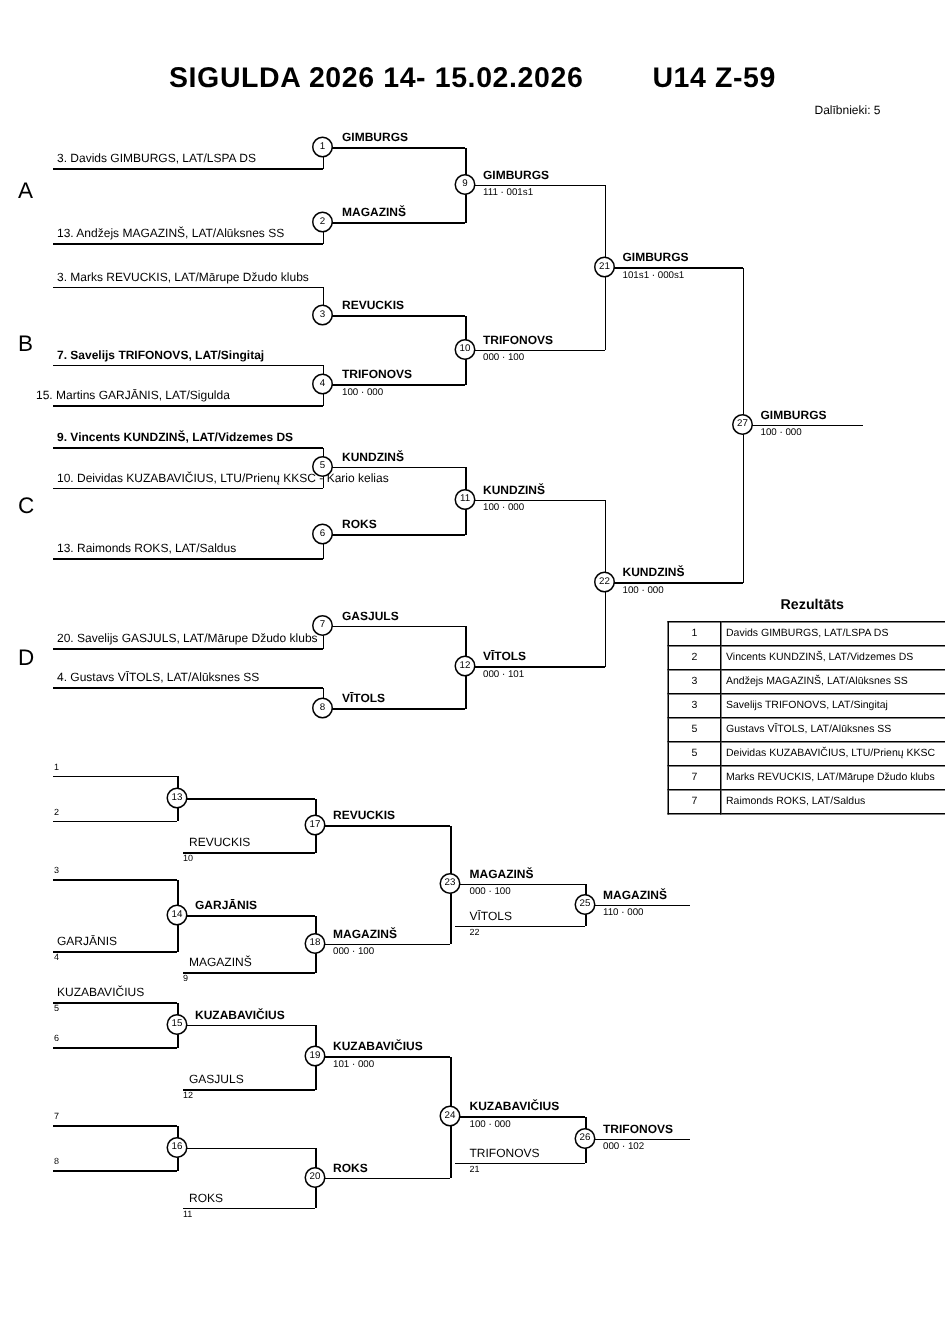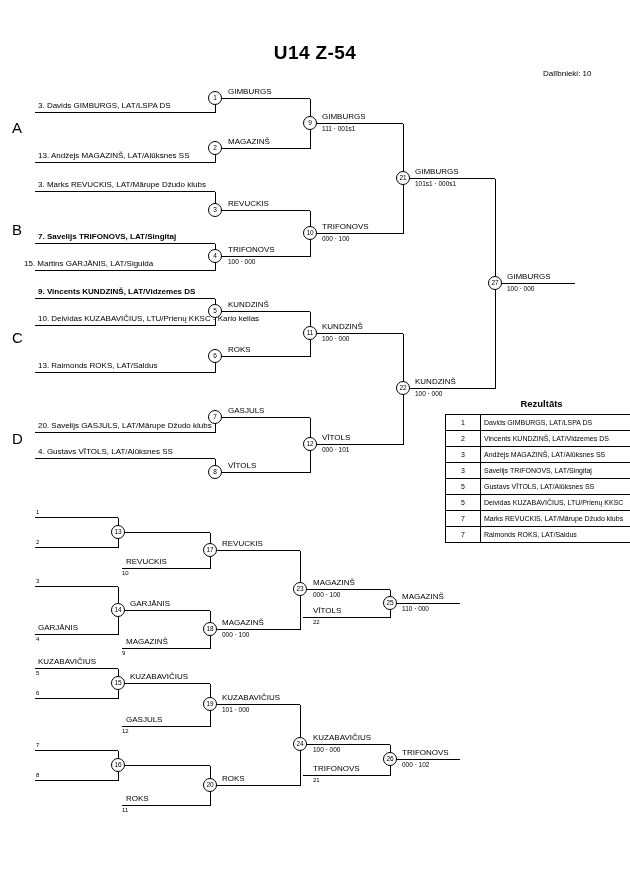--- a/index.html
+++ b/index.html
@@ -3,21 +3,21 @@
 <meta charset="utf-8">
 <style>
   html,body { margin:0; padding:0; background:#fff; }
   .page { position:relative; width:630px; height:891px; background:#fff;
           font-family:"Liberation Sans","DejaVu Sans",sans-serif; color:#000; overflow:hidden; }
   .title-row { position:absolute; top:42px; left:0; width:100%; display:flex;
                justify-content:center; gap:46px; font-size:19px; font-weight:bold; letter-spacing:.4px; }
   .participants { position:absolute; left:543px; top:69px; font-size:8px; }
   .grp { position:absolute; font-size:15px; z-index:2; }
   .entry,.wl,.dl { position:absolute; font-size:8px; white-space:nowrap; z-index:2; }
-  .wl { font-weight:normal; }
+  .wl { font-weight:bold; }
   .b { font-weight:bold; }
   .sc { position:absolute; font-size:6.5px; white-space:nowrap; z-index:2; }
   .tk { position:absolute; font-size:6px; z-index:2; }
   .node { position:absolute; width:12px; height:12px; background:#fff; border:1px solid #000;
           border-radius:50%; font-size:6.5px; line-height:12px; text-align:center;
           transform:translate(-50%,-50%); z-index:3; }
   .lines { position:absolute; left:0; top:0; z-index:0; }
   .lines path { stroke:#000; stroke-width:1; fill:none; shape-rendering:crispEdges; }
   .results { position:absolute; left:420px; top:398px; width:193px; z-index:4;padding-left:25px; }
   .results-title { text-align:center; font-weight:bold; font-size:9.5px; margin-bottom:5px; }
@@ -26,23 +26,24 @@
   .res th { background:#000; color:#fff; font-size:7.5px; }
   .res .place { width:28px; text-align:center; }
   .res td.name { text-align:left; white-space:nowrap; }
 </style>
 </head>
 <body>
 
 <div class="page">
 
   <div class="title-row">
-    <span>U14 Z-54</span>
+    <span>SIGULDA 2026 14- 15.02.2026</span>
+    <span>U14 Z-59</span>
   </div>
-  <div class="participants">Dalībnieki: 10</div>
+  <div class="participants">Dalībnieki: 5</div>
 
   <svg class="lines" width="630" height="891" viewBox="0 0 630 891">
     <path d="M35 112.5H215 M35 162.5H215 M35 191.5H215 M35 243.5H215 M35 270.5H215 M35 298.5H215 M35 325.5H215 M35 372.5H215 M35 432.5H215 M35 458.5H215"></path>
     <path d="M215.5 112.5V98.5H310 M215.5 162.5V148.5H310 M215.5 191.5V210.5H310 M215.5 243.5V270.5 M215.5 256.5H310 M215.5 298.5V325.5 M215.5 311.5H310 M215.5 372.5V356.5H310 M215.5 432.5V417.5H310 M215.5 458.5V472.5H310 M310.5 98.5V148.5 M310.5 123.5H403 M310.5 210.5V256.5 M310.5 233.5H403 M310.5 311.5V356.5 M310.5 333.5H403 M310.5 417.5V472.5 M310.5 444.5H403 M403.5 123.5V233.5 M403.5 178.5H495 M403.5 333.5V444.5 M403.5 388.5H495 M495.5 178.5V388.5 M495.5 283.5H575"></path>
     <path d="M35 517.5H118 M35 547.5H118 M35 586.5H118 M35 634.5H118 M35 668.5H118 M35 698.5H118 M35 750.5H118 M35 780.5H118 M122 568.5H210 M122 648.5H210 M122 726.5H210 M122 805.5H210 M303 617.5H390 M303 775.5H390"></path>
     <path d="M118.5 517.5V547.5 M118.5 532.5H210 M118.5 586.5V634.5 M118.5 610.5H210 M118.5 668.5V698.5 M118.5 683.5H210 M118.5 750.5V780.5 M118.5 765.5H210 M210.5 532.5V568.5 M210.5 550.5H300 M210.5 610.5V648.5 M210.5 629.5H300 M210.5 683.5V726.5 M210.5 704.5H300 M210.5 765.5V805.5 M210.5 785.5H300 M300.5 550.5V629.5 M300.5 589.5H390 M300.5 704.5V785.5 M300.5 744.5H390 M390.5 589.5V617.5 M390.5 603.5H460 M390.5 744.5V775.5 M390.5 759.5H460"></path>
   </svg>
 
   <div class="grp" style="left:12px;top:119px">A</div>
   <div class="grp" style="left:12px;top:221px">B</div>

